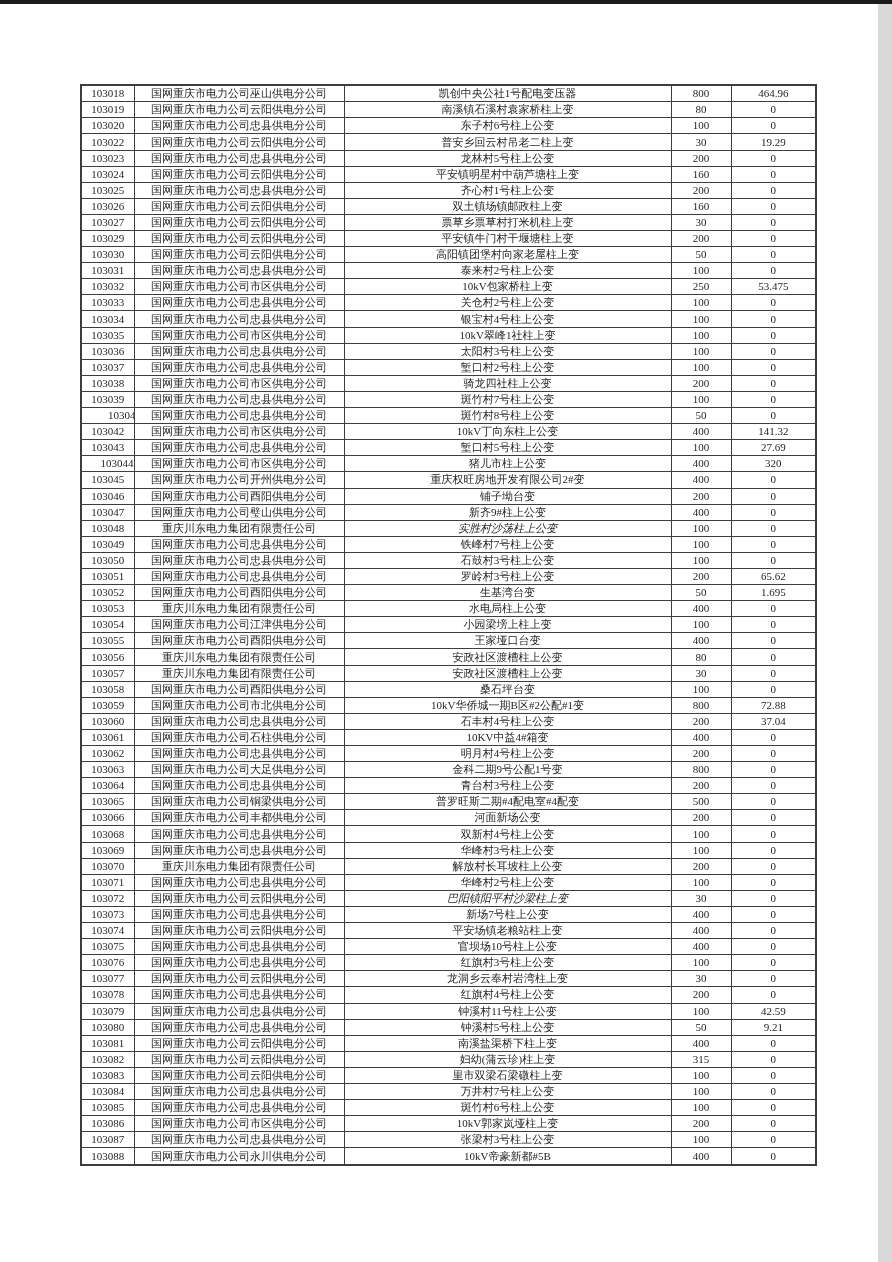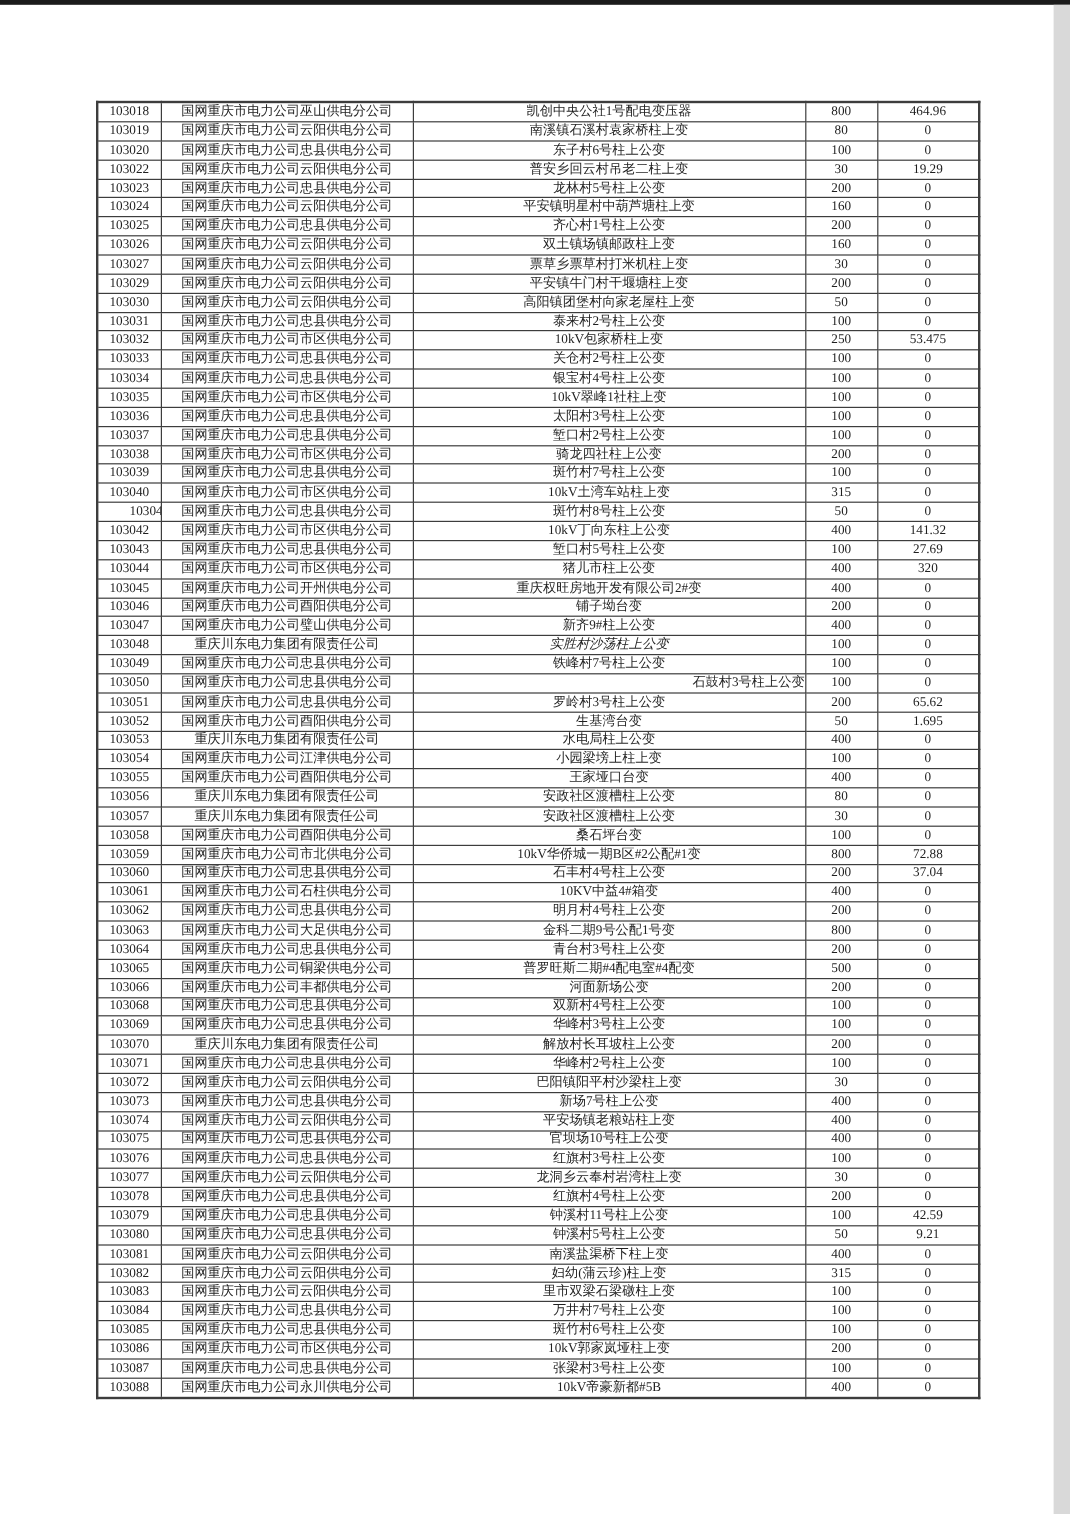--- a/index.html
+++ b/index.html
@@ -206,27 +206,20 @@
           <td style="border-color: rgb(61, 61, 61);">0</td>
         </tr>
         <tr>
           <td style="border-color: rgb(61, 61, 61);">103039</td>
           <td style="border-color: rgb(61, 61, 61);">国网重庆市电力公司忠县供电分公司</td>
           <td style="border-color: rgb(61, 61, 61);">斑竹村7号柱上公变</td>
           <td style="border-color: rgb(61, 61, 61);">100</td>
           <td style="border-color: rgb(61, 61, 61);">0</td>
         </tr>
         <tr>
-          <td style="border-color: rgb(61, 61, 61);">103040</td>
-          <td style="border-color: rgb(61, 61, 61);">国网重庆市电力公司市区供电分公司</td>
-          <td style="border-color: rgb(61, 61, 61);">10kV土湾车站柱上变</td>
-          <td style="border-color: rgb(61, 61, 61);">315</td>
-          <td style="border-color: rgb(61, 61, 61);">0</td>
-        </tr>
-        <tr>
           <td style="border-color: rgb(61, 61, 61); padding-left: 26px;">103041</td>
           <td style="border-color: rgb(61, 61, 61);">国网重庆市电力公司忠县供电分公司</td>
           <td style="border-color: rgb(61, 61, 61);">斑竹村8号柱上公变</td>
           <td style="border-color: rgb(61, 61, 61);">50</td>
           <td style="border-color: rgb(61, 61, 61);">0</td>
         </tr>
         <tr>
           <td style="border-color: rgb(61, 61, 61);">103042</td>
           <td style="border-color: rgb(61, 61, 61);">国网重庆市电力公司市区供电分公司</td>
           <td style="border-color: rgb(61, 61, 61);">10kV丁向东柱上公变</td>
@@ -234,21 +227,21 @@
           <td style="border-color: rgb(61, 61, 61);">141.32</td>
         </tr>
         <tr>
           <td style="border-color: rgb(61, 61, 61);">103043</td>
           <td style="border-color: rgb(61, 61, 61);">国网重庆市电力公司忠县供电分公司</td>
           <td style="border-color: rgb(61, 61, 61);">堑口村5号柱上公变</td>
           <td style="border-color: rgb(61, 61, 61);">100</td>
           <td style="border-color: rgb(61, 61, 61);">27.69</td>
         </tr>
         <tr>
-          <td style="border-color: rgb(61, 61, 61);">103044</td>
+          <td style="border-color: rgb(61, 61, 61); text-align: right;">103044</td>
           <td style="border-color: rgb(61, 61, 61);">国网重庆市电力公司市区供电分公司</td>
           <td style="border-color: rgb(61, 61, 61);">猪儿市柱上公变</td>
           <td style="border-color: rgb(61, 61, 61);">400</td>
           <td style="border-color: rgb(61, 61, 61);">320</td>
         </tr>
         <tr>
           <td style="border-color: rgb(61, 61, 61);">103045</td>
           <td style="border-color: rgb(61, 61, 61);">国网重庆市电力公司开州供电分公司</td>
           <td style="border-color: rgb(61, 61, 61);">重庆权旺房地开发有限公司2#变</td>
           <td style="border-color: rgb(61, 61, 61);">400</td>
@@ -278,21 +271,21 @@
         <tr>
           <td style="border-color: rgb(61, 61, 61);">103049</td>
           <td style="border-color: rgb(61, 61, 61);">国网重庆市电力公司忠县供电分公司</td>
           <td style="border-color: rgb(61, 61, 61);">铁峰村7号柱上公变</td>
           <td style="border-color: rgb(61, 61, 61);">100</td>
           <td style="border-color: rgb(61, 61, 61);">0</td>
         </tr>
         <tr>
           <td style="border-color: rgb(61, 61, 61);">103050</td>
           <td style="border-color: rgb(61, 61, 61);">国网重庆市电力公司忠县供电分公司</td>
-          <td style="border-color: rgb(61, 61, 61); text-align: right;">石鼓村3号柱上公变</td>
+          <td style="border-color: rgb(61, 61, 61);">石鼓村3号柱上公变</td>
           <td style="border-color: rgb(61, 61, 61);">100</td>
           <td style="border-color: rgb(61, 61, 61);">0</td>
         </tr>
         <tr>
           <td style="border-color: rgb(61, 61, 61);">103051</td>
           <td style="border-color: rgb(61, 61, 61);">国网重庆市电力公司忠县供电分公司</td>
           <td style="border-color: rgb(61, 61, 61);">罗岭村3号柱上公变</td>
           <td style="border-color: rgb(61, 61, 61);">200</td>
           <td style="border-color: rgb(61, 61, 61);">65.62</td>
         </tr>
@@ -425,21 +418,21 @@
         <tr>
           <td style="border-color: rgb(61, 61, 61);">103071</td>
           <td style="border-color: rgb(61, 61, 61);">国网重庆市电力公司忠县供电分公司</td>
           <td style="border-color: rgb(61, 61, 61);">华峰村2号柱上公变</td>
           <td style="border-color: rgb(61, 61, 61);">100</td>
           <td style="border-color: rgb(61, 61, 61);">0</td>
         </tr>
         <tr>
           <td style="border-color: rgb(61, 61, 61);">103072</td>
           <td style="border-color: rgb(61, 61, 61);">国网重庆市电力公司云阳供电分公司</td>
-          <td style="border-color: rgb(61, 61, 61);">巴阳镇阳平村沙梁柱上变</td>
+          <td style="border-color: rgb(61, 61, 61); font-style: italic;">巴阳镇阳平村沙梁柱上变</td>
           <td style="border-color: rgb(61, 61, 61);">30</td>
           <td style="border-color: rgb(61, 61, 61);">0</td>
         </tr>
         <tr>
           <td style="border-color: rgb(61, 61, 61);">103073</td>
           <td style="border-color: rgb(61, 61, 61);">国网重庆市电力公司忠县供电分公司</td>
           <td style="border-color: rgb(61, 61, 61);">新场7号柱上公变</td>
           <td style="border-color: rgb(61, 61, 61);">400</td>
           <td style="border-color: rgb(61, 61, 61);">0</td>
         </tr>

